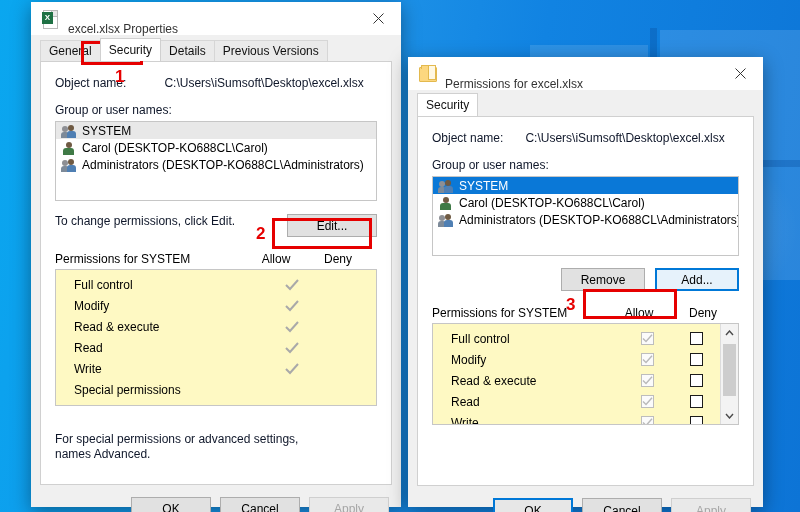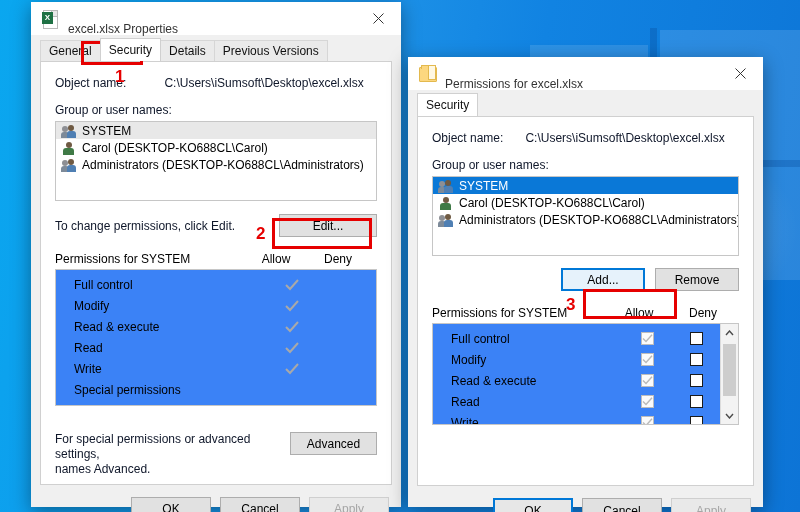--- a/index.html
+++ b/index.html
@@ -53,21 +53,21 @@
   .u-head{ position:absolute; width:6px; height:6px; border-radius:50%; background:#6f5a43; }
   .u-body{ position:absolute; border-radius:3px 3px 0 0; }
 
   .btn{ border:1px solid #adadad; background:#e1e1e1; font-size:12px; color:#000;
         display:flex; align-items:center; justify-content:center; box-sizing:border-box; }
   .btn.disabled{ color:#a6a6a6; background:#e9e9e9; border-color:#cfcfcf; }
   .btn.focus{ border:1px solid #0078d7; background:#e6f2fb; box-shadow:inset 0 0 0 1px #0078d7; }
   .btn.default{ border:2px solid #0078d7; background:#e7e7e7; }
 
   .permhdr{ display:flex; font-size:12px; }
-  .permbox{ border:1px solid #c6c6c6; background:#3b82f6; position:relative; overflow:hidden; }
+  .permbox{ border:1px solid #c6c6c6; background:#fef9c3; position:relative; overflow:hidden; }
   .prow{ display:flex; align-items:center; height:21px; font-size:12px; }
   .prow .pname{ padding-left:18px; flex:none; }
   .chkbox{ width:13px; height:13px; border:1px solid #1b1b1b; background:#fff; box-sizing:border-box; position:relative;}
   .chkbox.dis{ border-color:#bdbdbd; background:#fbfbfb; }
 
   
   .vscroll{ position:absolute; right:0; top:0; bottom:0; width:17px; background:#f3f3f3; border-left:1px solid #dcdcdc;}
   .vs-arrow{ height:17px; display:flex; align-items:center; justify-content:center; color:#5a5a5a; font-size:9px;}
   .vs-thumb{ position:absolute; left:2px; right:2px; background:#cdcdcd; }
 
@@ -141,23 +141,23 @@
         <span class="uicon">
           <span class="u-head" style="left:1px;top:2px;background:#8d8f94;"></span>
           <span class="u-body" style="left:0;top:8px;width:8px;height:6px;background:#7d8a99;"></span>
           <span class="u-head" style="left:7px;top:1px;background:#6f5a43;"></span>
           <span class="u-body" style="left:6px;top:7px;width:9px;height:7px;background:#4f7fb3;"></span>
         </span>
         <span>Administrators (DESKTOP-KO688CL\Administrators)</span>
       </div>
     </div>
 
-    <div style="display:flex; align-items:center; margin:13px 14px 0 14px;">
+    <div style="display:flex; align-items:flex-start; margin:13px 14px 0 14px;">
       <span class="lbl">To change permissions, click Edit.</span>
-      <span class="btn" style="width:98px;height:23px;margin-left:auto;">Edit...</span>
+      <span class="btn" style="width:90px;height:23px;margin-left:auto;">Edit...</span>
     </div>
 
     <div class="permhdr" style="margin:15px 14px 3px 14px;">
       <span style="flex:none;width:190px;">Permissions for SYSTEM</span>
       <span style="flex:none;width:62px;text-align:center;">Allow</span>
       <span style="flex:none;width:62px;text-align:center;">Deny</span>
     </div>
 
     <div class="permbox" style="margin:0 14px; height:135px;">
       <div class="prow" style="margin-top:4px;">
@@ -210,21 +210,20 @@
         <span style="width:58px;"></span>
         <span style="width:58px;"></span>
       </div>
     </div>
 
     <div style="display:flex; align-items:flex-start; margin:26px 14px 0 14px;">
       <span class="lbl" style="line-height:15px;">
         <span>For special permissions or advanced settings,</span><br>
         <span>names Advanced.</span>
       </span>
-      <span class="btn" style="width:90px;height:23px;margin-left:auto;">Advanced</span>
     </div>
   </div>
 
   <div style="display:flex; justify-content:flex-end; gap:9px; margin:12px 12px 0 0;">
     <span class="btn" style="width:80px;height:24px;">OK</span>
     <span class="btn" style="width:80px;height:24px;">Cancel</span>
     <span class="btn disabled" style="width:80px;height:24px;">Apply</span>
   </div>
 </div>
 
@@ -278,22 +277,22 @@
           <span class="u-head" style="left:1px;top:2px;background:#8d8f94;"></span>
           <span class="u-body" style="left:0;top:8px;width:8px;height:6px;background:#7d8a99;"></span>
           <span class="u-head" style="left:7px;top:1px;background:#6f5a43;"></span>
           <span class="u-body" style="left:6px;top:7px;width:9px;height:7px;background:#4f7fb3;"></span>
         </span>
         <span>Administrators (DESKTOP-KO688CL\Administrators)</span>
       </div>
     </div>
 
     <div style="display:flex; justify-content:flex-end; gap:10px; margin:12px 14px 0 14px;">
+      <span class="btn" style="width:84px;height:23px;">Remove</span>
       <span class="btn focus" style="width:84px;height:23px;">Add...</span>
-      <span class="btn" style="width:84px;height:23px;">Remove</span>
     </div>
 
     <div class="permhdr" style="margin:15px 14px 3px 14px;">
       <span style="flex:none;width:175px;">Permissions for SYSTEM</span>
       <span style="flex:none;width:64px;text-align:center;">Allow</span>
       <span style="flex:none;width:64px;text-align:center;">Deny</span>
     </div>
 
     <div class="permbox" style="margin:0 14px; height:100px;">
       <div style="position:absolute;left:0;right:17px;top:0;">

